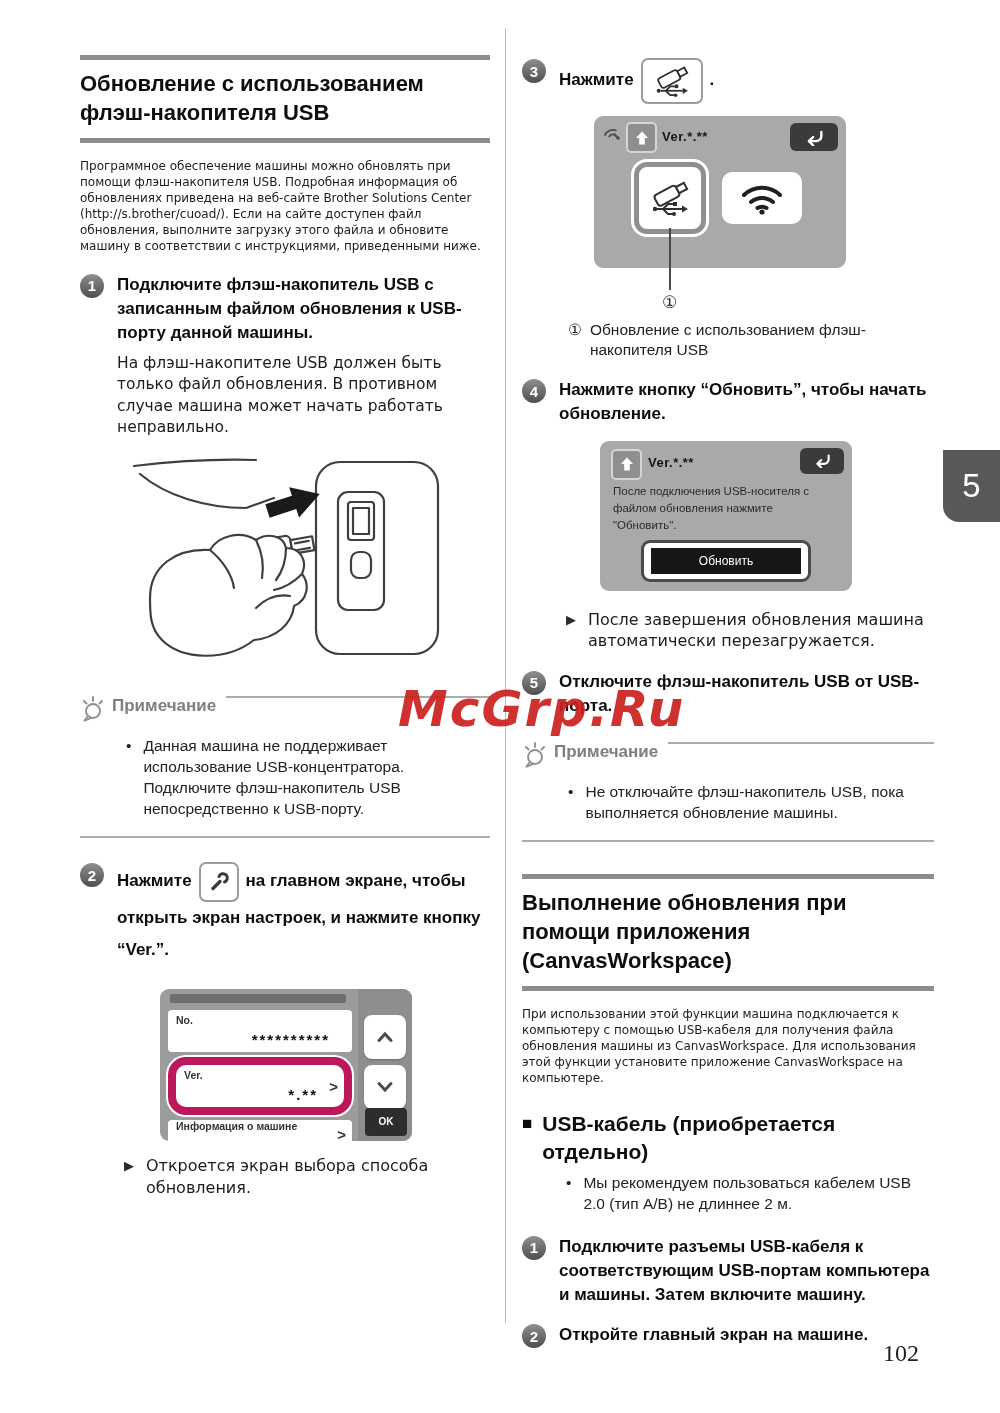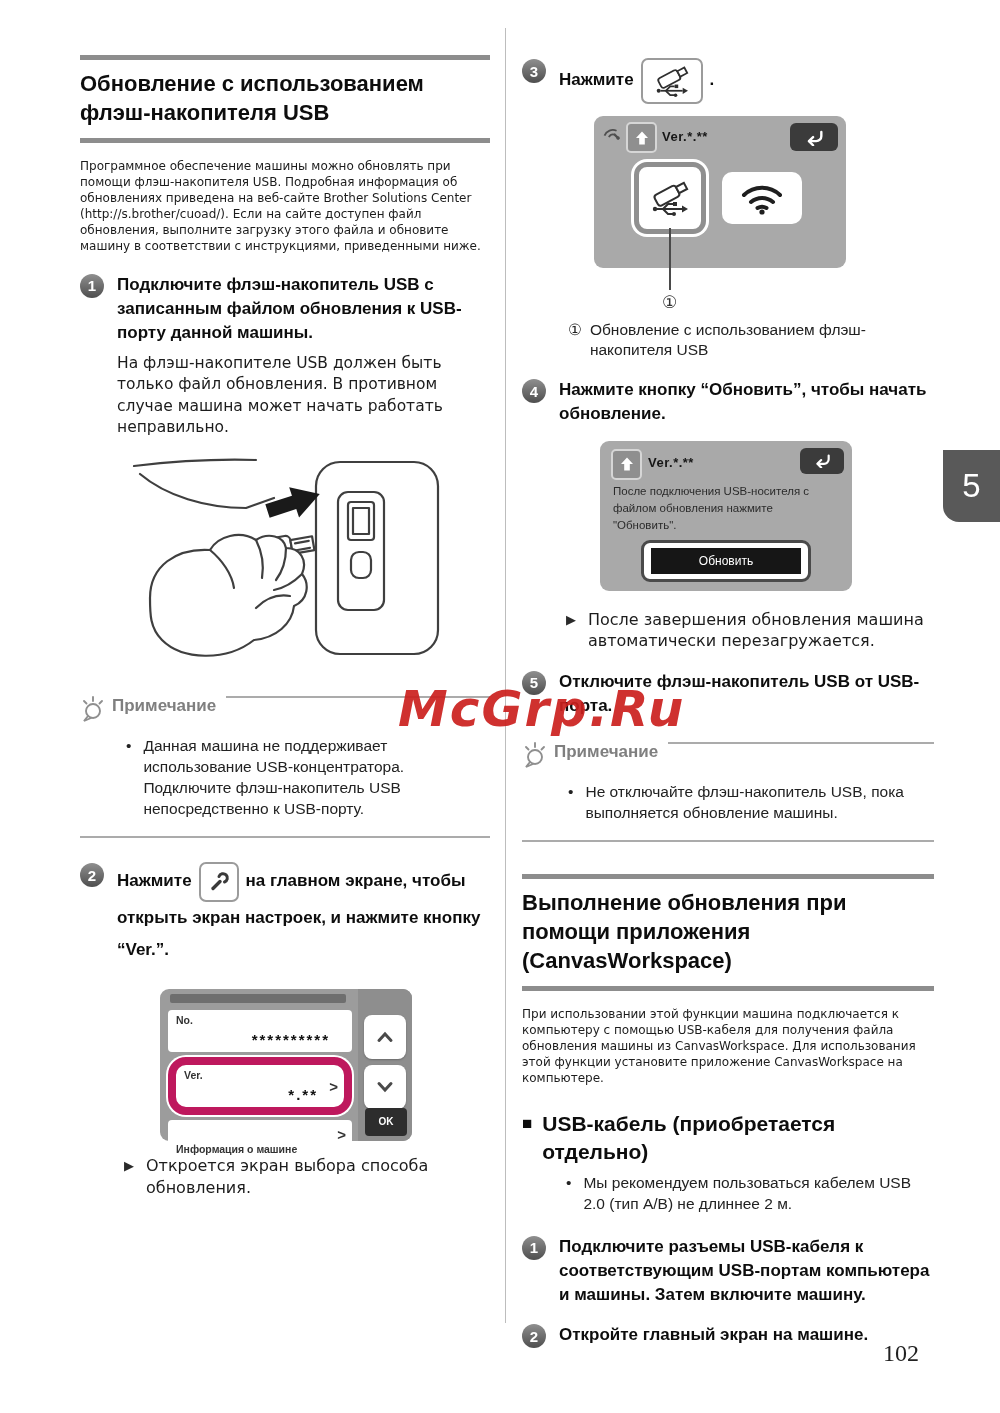--- a/index.html
+++ b/index.html
@@ -48,21 +48,21 @@
   
   .screen{position:relative;background:#a9a9a9;border-radius:9px;}
   .settings-screen{width:252px;height:152px;margin:24px 0 0 80px;background:#9c9c9c;}
   .ss-topbar{position:absolute;top:5px;left:10px;width:176px;height:9px;background:#6e6e6e;border-radius:2px;}
   .ss-rows{position:absolute;top:21px;left:8px;width:184px;}
   .ss-row{background:#fff;border-radius:4px;position:relative;margin-bottom:5px;}
   .ss-row1{height:42px;}
   .ss-row2{height:42px;border:8px solid #be185d;border-radius:18px;box-shadow:0 0 0 2px #fff;text-align:center;}
   .ss-row3{height:28px;}
   .ss-label{position:absolute;top:4px;left:8px;font-size:10.5px;font-weight:bold;color:#333;}
-  .ss-label3{position:static;display:block;padding:23px 0 0 8px;font-size:10.5px;font-weight:bold;color:#333;}
+  .ss-label3{position:static;display:block;padding:0 0 0 8px;font-size:10.5px;font-weight:bold;color:#333;}
   .ss-value{position:absolute;right:22px;bottom:4px;font-weight:bold;font-size:15px;letter-spacing:2px;color:#111;}
   .ss-chev{position:absolute;right:6px;top:50%;transform:translateY(-50%);font-weight:bold;font-size:15px;color:#333;}
   .ss-controls{position:absolute;top:0;right:0;width:54px;height:100%;background:#8e8e8e;border-radius:0 9px 9px 0;}
   .ss-scroll{position:absolute;left:6px;width:42px;height:44px;background:#fff;border-radius:8px;
              display:flex;align-items:center;justify-content:center;box-shadow:0 1px 2px rgba(0,0,0,.25);}
   .ss-up{top:26px;} .ss-down{top:76px;}
   .ss-ok{position:absolute;right:5px;bottom:5px;width:42px;height:28px;background:#2d2d2d;color:#fff;
          border-radius:4px;display:flex;align-items:center;justify-content:center;font-weight:bold;font-size:10px;}
 
   .screen1{width:252px;height:152px;margin:12px 0 0 72px;}

